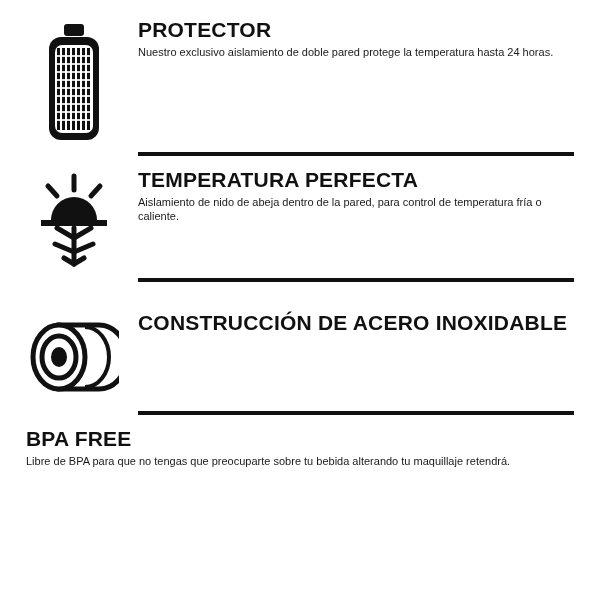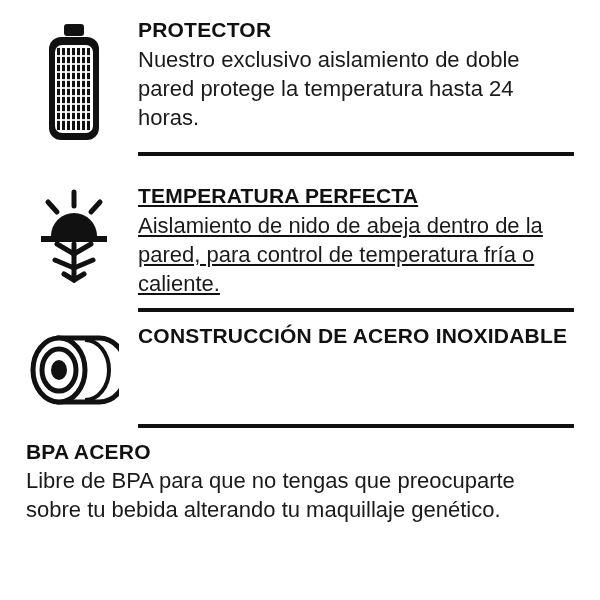--- a/index.html
+++ b/index.html
@@ -41,34 +41,34 @@
   }
   .feature-title {
     font-weight: bold;
     font-size: 21px;
     letter-spacing: 0.2px;
     line-height: 1.12;
     margin: 0 0 3px 0;
     color: #111111;
   }
   .feature-body {
-    font-size: 22px;
+    font-size: 11px;
     line-height: 1.32;
     margin: 0;
     color: #1a1a1a;
   }
   .divider {
     height: 4px;
     background: #111111;
     margin: 10px 0 10px 112px;
     border: 0;
   }
   .f1 { margin-top: 4px; }
-  .f2 { margin-top: 18px; text-decoration: underline; }
-  .f3 { margin-top: 2px; }
+  .f2 { margin-top: 2px; }
+  .f3 { margin-top: 19px; }
   .f4 { margin-top: 2px; }
   svg { display: block; }
 </style>
 </head>
 <body>
 
 <div class="sheet">
 
   <div class="feature f1">
     <div class="icon-cell">
@@ -147,18 +147,18 @@
     </div>
     <div class="text-cell">
       <p class="feature-title">CONSTRUCCIÓN DE ACERO INOXIDABLE</p>
     </div>
   </div>
 
   <hr class="divider">
 
   <div class="feature f4">
     <div class="text-cell">
-      <p class="feature-title">BPA ACERO</p>
-      <p class="feature-body">Libre de BPA para que no tengas que preocuparte sobre tu bebida alterando tu maquillaje genético.</p>
+      <p class="feature-title">BPA FREE</p>
+      <p class="feature-body">Libre de BPA para que no tengas que preocuparte sobre tu bebida alterando tu maquillaje retendrá.</p>
     </div>
   </div>
 
 </div>
 
 </body></html>

